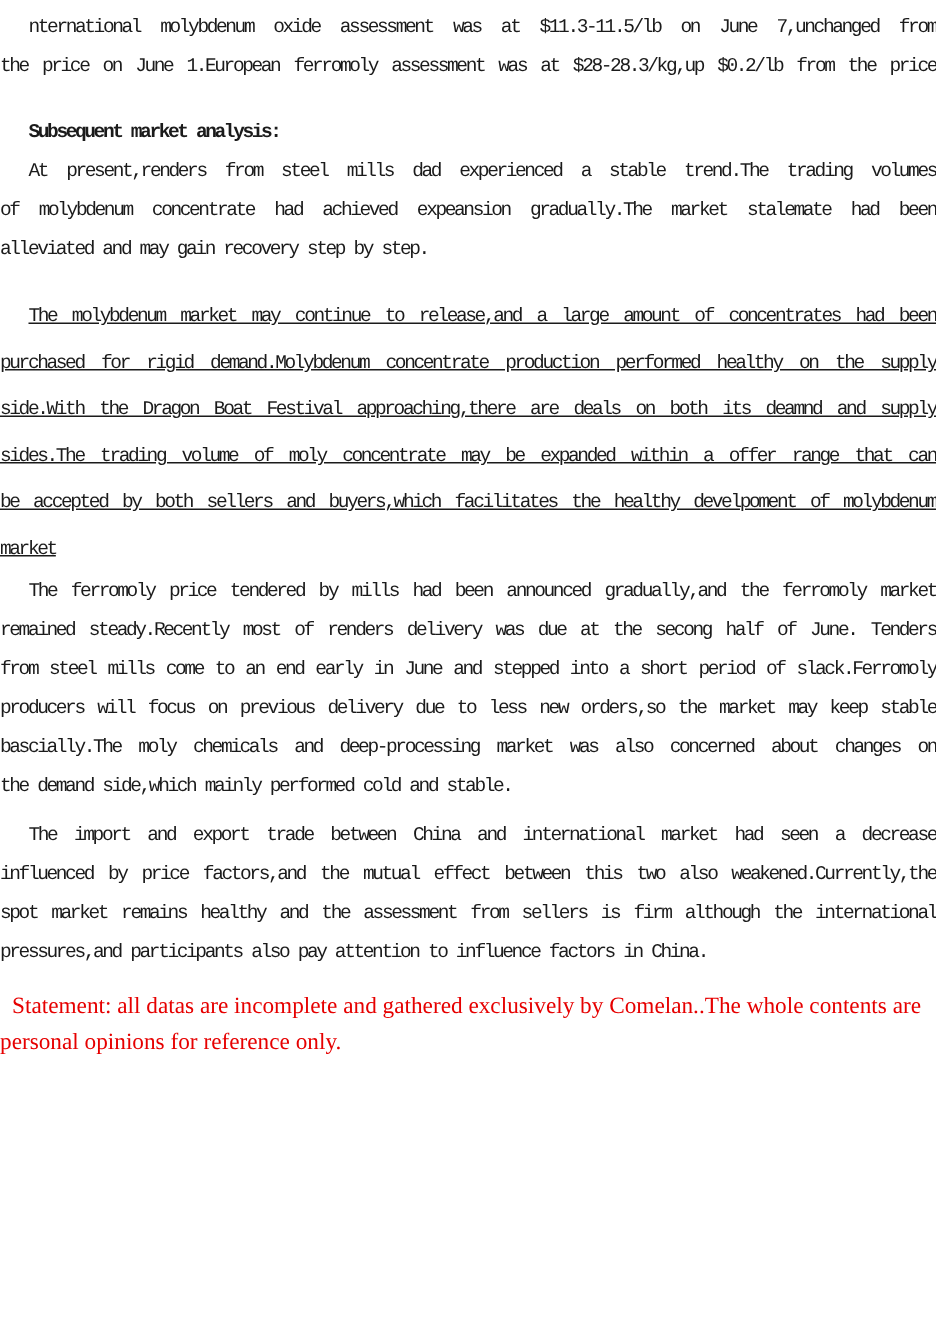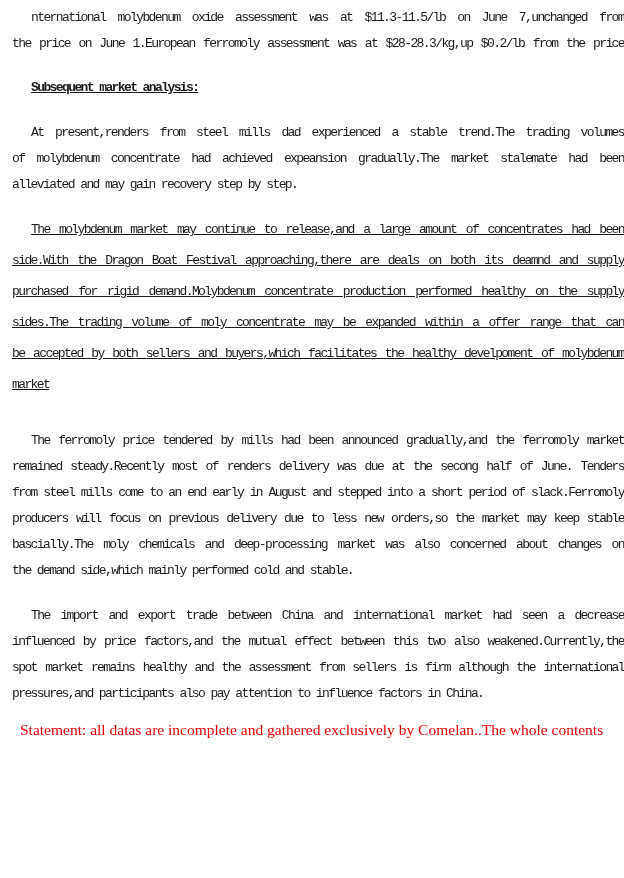--- a/index.html
+++ b/index.html
@@ -8,39 +8,38 @@
     width: 624px;
     height: 738px;
     box-sizing: border-box;
     padding-top: 5px;
     background: #ffffff;
     font-family: "Liberation Mono", "DejaVu Sans Mono", monospace;
     font-size: 13px;
     letter-spacing: -1.6px;
     color: #1b1b1b;
     overflow: hidden;
-    padding-left: 12px;
   }
   .ln {
     height: 26px;
     line-height: 26px;
     text-align: justify;
     text-align-last: justify;
     overflow: hidden;
     white-space: normal;
   }
   .ln.first { padding-left: 19px; }
   .ln.last  { text-align: left; text-align-last: left; }
   .para-wide .ln { height: 31px; line-height: 31px; }
   .heading-para { margin-top: 18px; font-weight: bold; }
-  .heading-para .ln { text-align: center; text-align-last: left; text-decoration: underline; }
-  .m-p2  { margin-top: 19px; }
+  .heading-para .ln { text-align: center; text-align-last: left; }
+  .m-p2  { }
   .m-p3  { margin-top: 16px; text-decoration: underline; }
-  .m-p4  { margin-top: 28px; }
-  .m-p5  { margin-top: 19px; }
+  .m-p4  { }
+  .m-p5  { margin-top: 7px; }
   .m-stmt{ margin-top: 11px; }
   .statement-para {
     font-family: "Liberation Serif", serif;
     font-size: 15.5px;
     letter-spacing: 0;
     color: #e60000;
   }
   .statement-para .ln { height: 24px; line-height: 24px; text-align: left; text-align-last: left; }
   .statement-para .ln.first { padding-left: 8px; }
 </style>
@@ -59,31 +58,31 @@
   </div>
 
   <div class="para m-p2">
     <div class="ln first">At present,renders from steel mills dad experienced a stable trend.The trading volumes</div>
     <div class="ln">of molybdenum concentrate had achieved expeansion gradually.The market stalemate had been</div>
     <div class="ln last">alleviated and may gain recovery step by step.</div>
   </div>
 
   <div class="para m-p3 para-wide">
     <div class="ln first">The molybdenum market may continue to release,and a large amount of concentrates had been</div>
+    <div class="ln">purchased for rigid demand.Molybdenum concentrate production performed healthy on the supply</div>
     <div class="ln">side.With the Dragon Boat Festival approaching,there are deals on both its deamnd and supply</div>
-    <div class="ln">purchased for rigid demand.Molybdenum concentrate production performed healthy on the supply</div>
     <div class="ln">sides.The trading volume of moly concentrate may be expanded within a offer range that can</div>
     <div class="ln">be accepted by both sellers and buyers,which facilitates the healthy develpoment of molybdenum</div>
     <div class="ln last">market</div>
   </div>
 
   <div class="para m-p4">
     <div class="ln first">The ferromoly price tendered by mills had been announced gradually,and the ferromoly market</div>
     <div class="ln">remained steady.Recently most of renders delivery was due at the secong half of June.  Tenders</div>
-    <div class="ln">from steel mills come to an end early in August and stepped into a short period of slack.Ferromoly</div>
+    <div class="ln">from steel mills come to an end early in June and stepped into a short period of slack.Ferromoly</div>
     <div class="ln">producers will focus on previous delivery due to less new orders,so the market may keep stable</div>
     <div class="ln">bascially.The moly chemicals and deep-processing market was also concerned about changes on</div>
     <div class="ln last">the demand side,which mainly performed cold and stable.</div>
   </div>
 
   <div class="para m-p5">
     <div class="ln first">The import and export trade between China and international market had seen a decrease</div>
     <div class="ln">influenced by price factors,and the mutual effect between this two also weakened.Currently,the</div>
     <div class="ln">spot market remains healthy and the assessment from sellers is firm although the international</div>
     <div class="ln last">pressures,and participants also pay attention to influence factors in China.</div>

